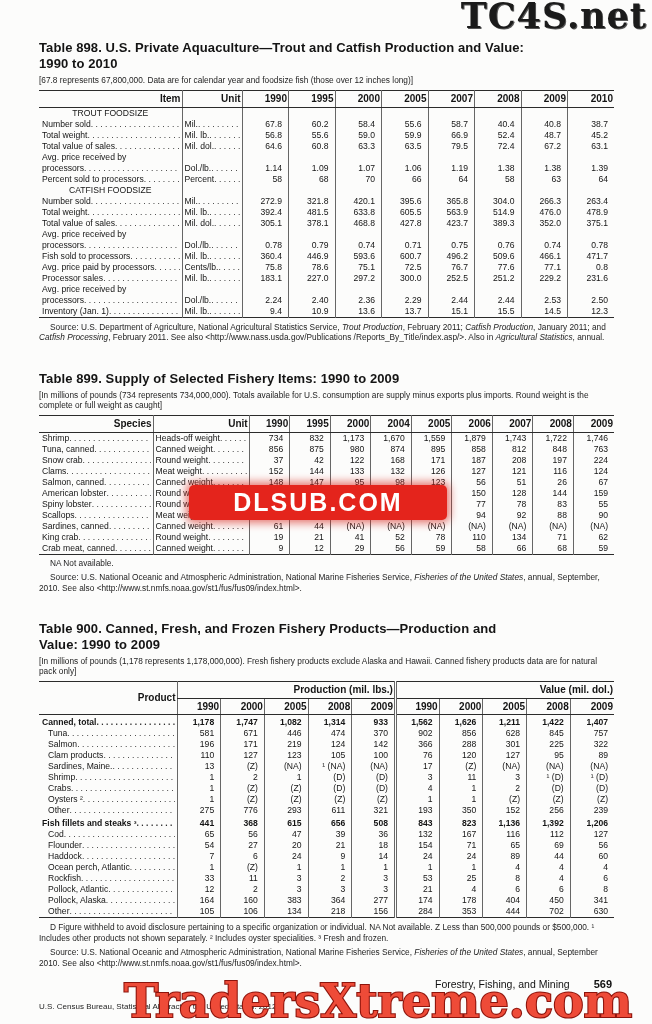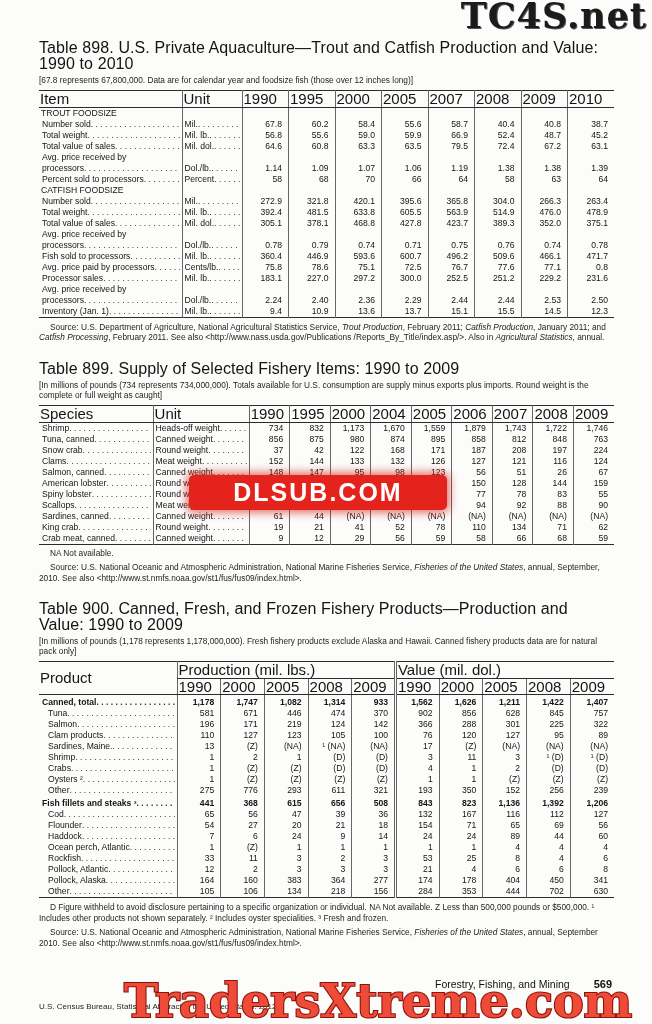--- a/index.html
+++ b/index.html
@@ -1,37 +1,37 @@
 <!DOCTYPE html>
 <html><head>
 <meta charset="utf-8">
 <style>
   *{margin:0;padding:0;box-sizing:border-box}
   html,body{width:652px;height:1024px}
   body{font-family:"Liberation Sans",sans-serif;color:#141414;background:#fff}
   .page{position:relative;width:652px;height:1024px;overflow:hidden;background:#fcfcfb;padding:40px 38px 0 39px}
 
-  .ttl{font-size:16px;line-height:15.5px;font-weight:400;letter-spacing:.1px}
+  .ttl{font-size:13px;line-height:15.5px;font-weight:700;letter-spacing:.1px}
   .bnote{font-size:8.3px;line-height:10px;margin-top:4px;color:#1d1d1d}
-  .sect{margin-top:18px}
+  .sect{margin-top:28px}
 
   table{width:100%;border-collapse:collapse;table-layout:fixed;margin-top:5px}
   .tbl{border-top:1px solid #2b2b2b;border-bottom:1px solid #2b2b2b;font-size:8.6px}
-  th{font-weight:400;text-align:left;vertical-align:middle;border-bottom:1px solid #2b2b2b;border-left:1px solid #666;padding:3px 1px;font-size:15px;line-height:9.5px}
+  th{font-weight:700;text-align:right;vertical-align:middle;border-bottom:1px solid #2b2b2b;border-left:1px solid #666;padding:3px 1px;font-size:10px;line-height:9.5px}
   td{vertical-align:bottom;border-left:1px solid #666;padding:0 2px;line-height:11px;font-size:8.6px}
   .c0{border-left:none!important}
   .grp{border-left:3px double #666!important}
   .num{text-align:right;padding-right:6px}
   .item{padding-left:3px}
   .fx{display:flex;align-items:baseline;overflow:hidden}
   .t{white-space:nowrap}
   .dots{flex:1 1 auto;overflow:hidden;white-space:nowrap;color:#2e2e2e}
   .dots::after{content:" . . . . . . . . . . . . . . . . . . . . . . . . . . . . . . . . . . . . . . . . . . . . ."}
   .l1{line-height:11px}
-  .sechead{text-align:left}
+  .sechead{text-align:center}
   tr.bold td{font-weight:700;padding-top:2px}
   .ind .fx{padding-left:6px}
 
   .small{font-size:8.3px;line-height:10.5px;margin-top:3px;color:#1d1d1d}
   .indent{text-indent:11px}
   .source{font-size:8.3px;line-height:10.5px;margin-top:4px;text-indent:11px;color:#1d1d1d}
   .fnote{margin-top:4px}
 
   .wm-top{position:absolute;top:-5px;right:5px;font-family:"DejaVu Serif",serif;font-weight:700;font-size:35px;color:#1b1b1b;letter-spacing:1px;text-shadow:1px 1px 0 #555}
   .t899wrap{position:relative;margin-top:5px}

